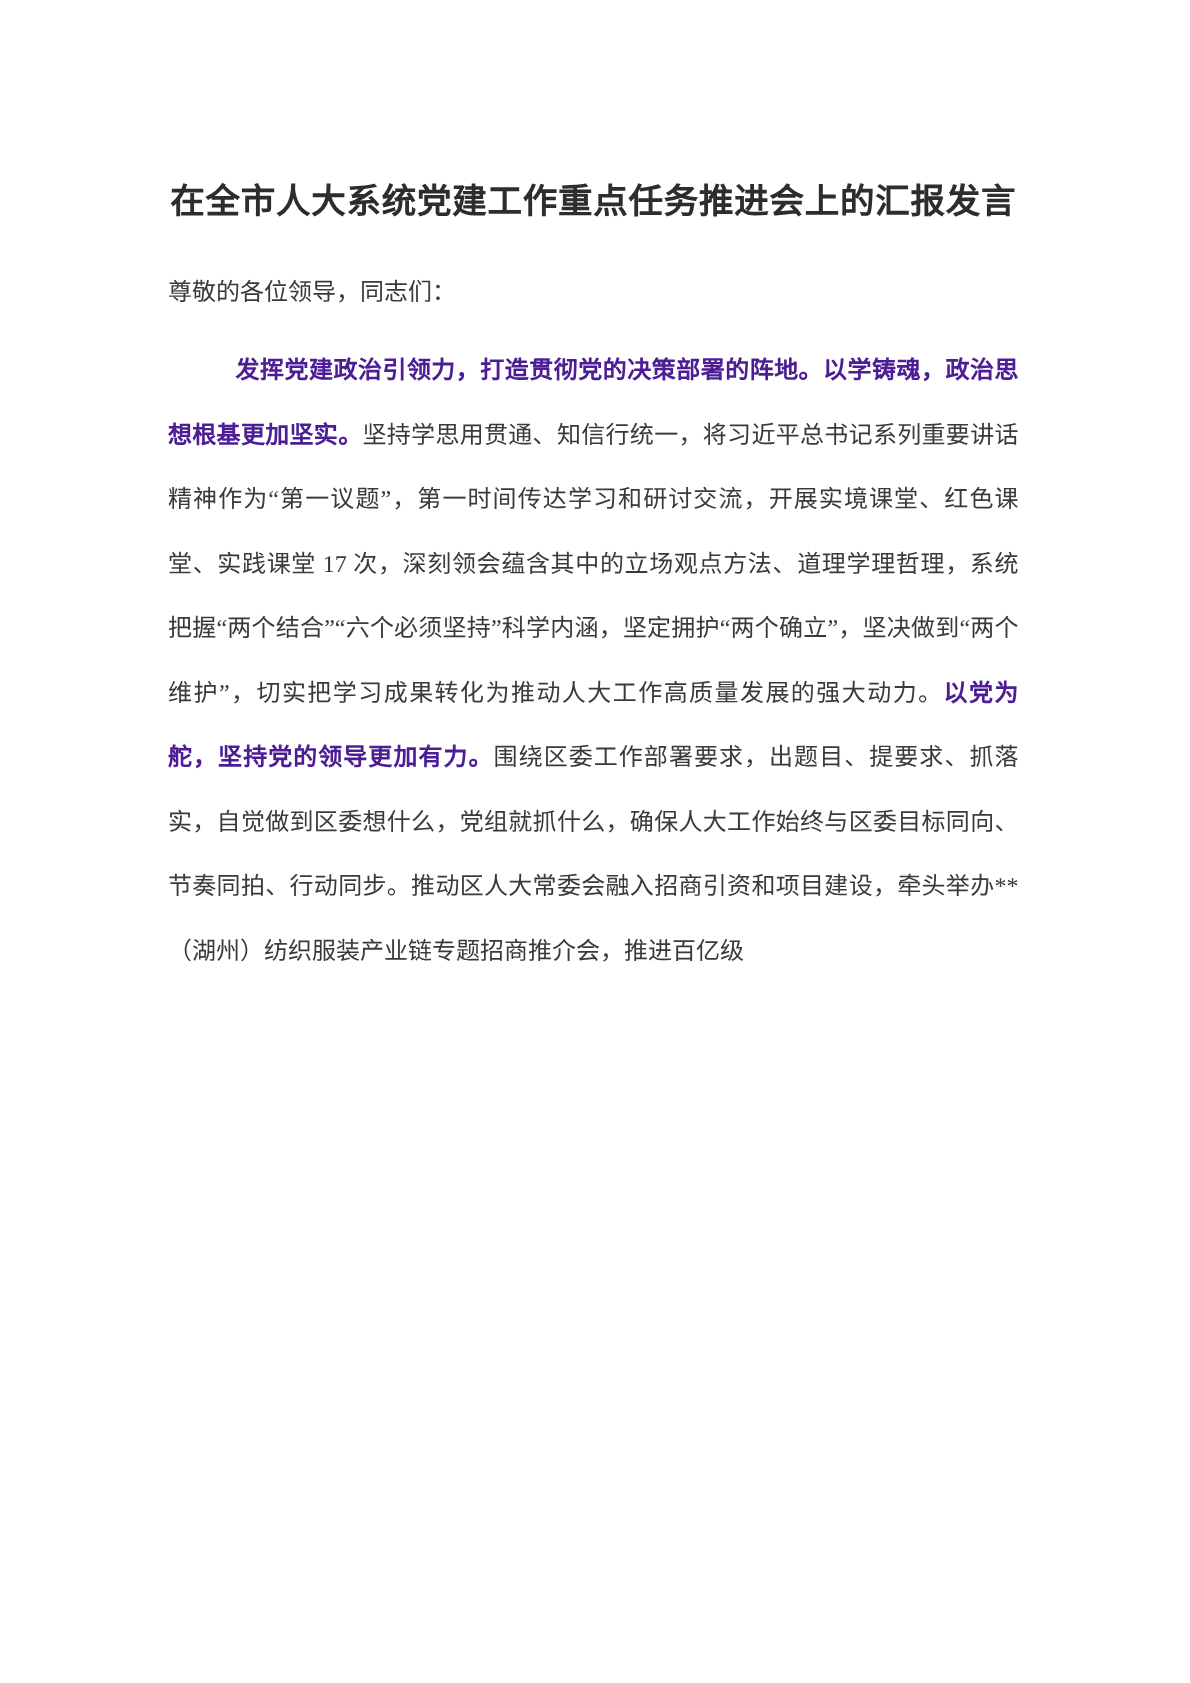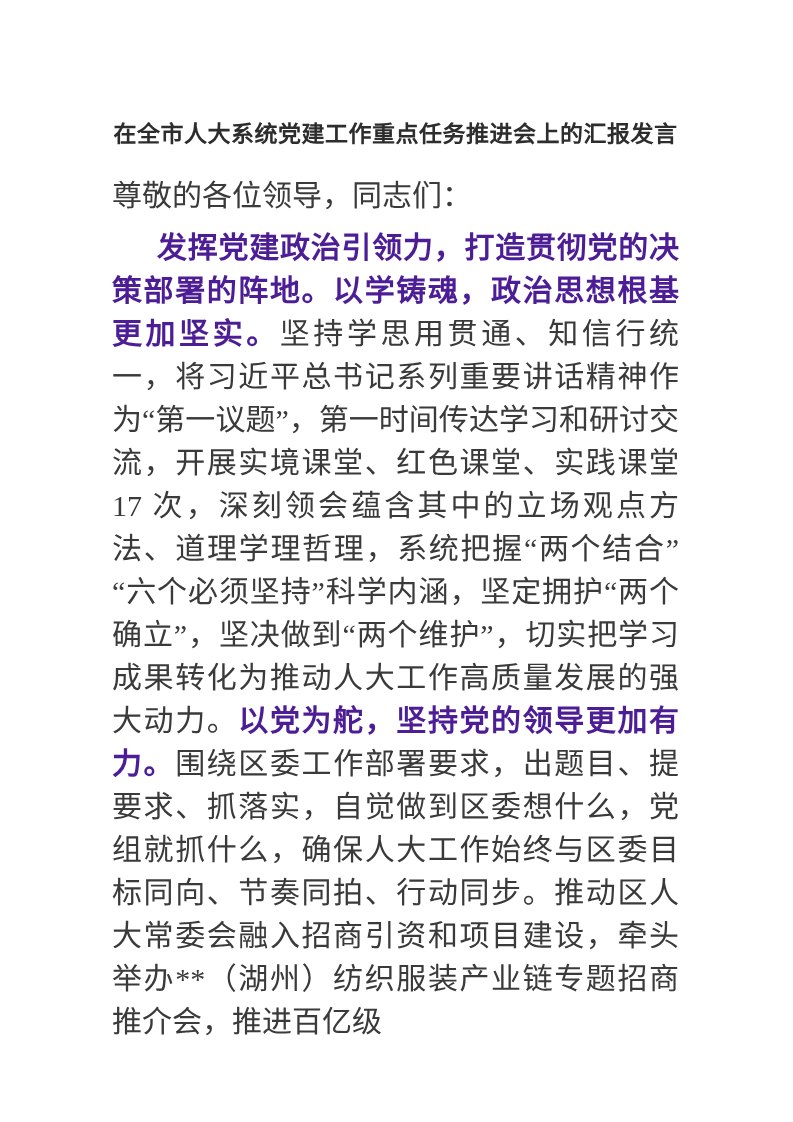--- a/index.html
+++ b/index.html
@@ -23,21 +23,21 @@
     font-size: 23px;
     line-height: 34px;
     font-weight: 700;
     letter-spacing: 0.5px;
     text-align: center;
     color: #2d2d2d;
     white-space: nowrap;
   }
   .para {
     margin: 0;
-    font-size: 30px;
+    font-size: 16px;
     line-height: 43px;
     text-align: justify;
     text-justify: inter-character;
   }
   .para.greeting {
     margin-bottom: 9px;
     text-align: left;
   }
   .para.indent-2 {
     text-indent: 45px;

